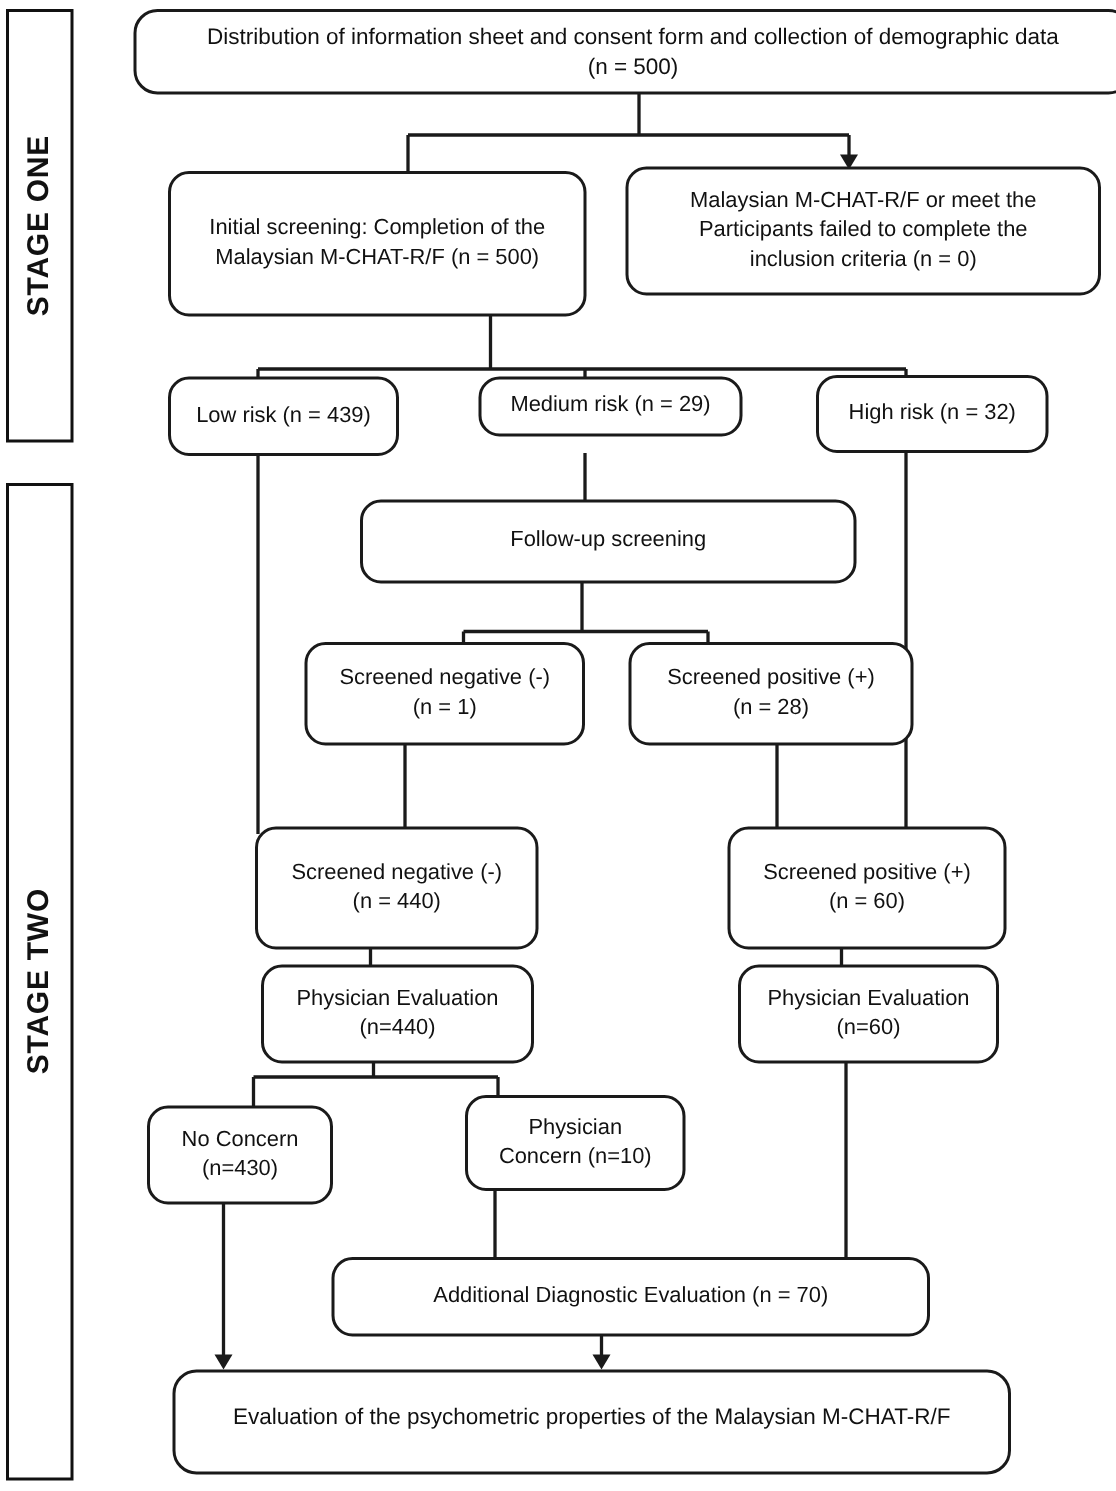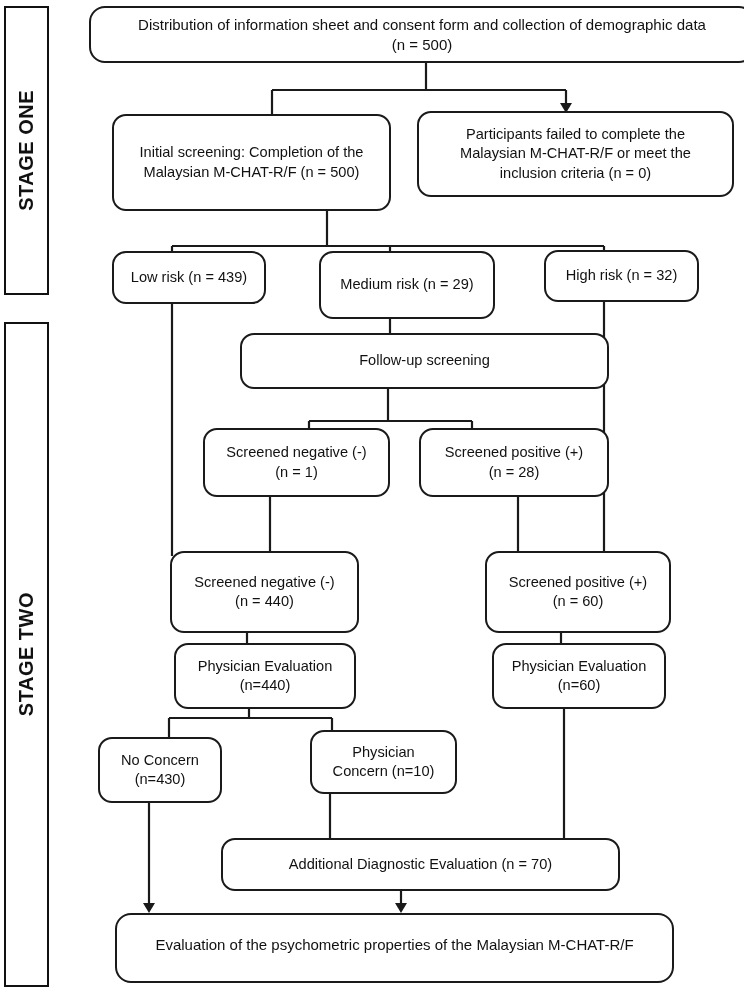--- a/index.html
+++ b/index.html
@@ -86,38 +86,38 @@
     <div>Distribution of information sheet and consent form and collection of demographic data</div>
     <div>(n = 500)</div>
   </div>
 
   <div class="node" style="left:95px;top:114px;width:279px;height:97px;">
     <div>Initial screening: Completion of the</div>
     <div>Malaysian M-CHAT-R/F (n = 500)</div>
   </div>
 
   <div class="node" style="left:400px;top:111px;width:317px;height:86px;">
+    <div>Malaysian M-CHAT-R/F or meet the</div>
     <div>Participants failed to complete the</div>
-    <div>Malaysian M-CHAT-R/F or meet the</div>
     <div>inclusion criteria (n = 0)</div>
   </div>
 
   <div class="node" style="left:95px;top:251px;width:154px;height:53px;">
     <div>Low risk (n = 439)</div>
   </div>
 
-  <div class="node" style="left:302px;top:251px;width:176px;height:68px;">
+  <div class="node" style="left:302px;top:251px;width:176px;height:40px;">
     <div>Medium risk (n = 29)</div>
   </div>
 
   <div class="node" style="left:527px;top:250px;width:155px;height:52px;">
     <div>High risk (n = 32)</div>
   </div>
 
-  <div class="node" style="left:223px;top:333px;width:369px;height:56px;">
+  <div class="node" style="left:223px;top:333px;width:331px;height:56px;">
     <div>Follow-up screening</div>
   </div>
 
   <div class="node" style="left:186px;top:428px;width:187px;height:69px;">
     <div>Screened negative (-)</div>
     <div>(n = 1)</div>
   </div>
 
   <div class="node" style="left:402px;top:428px;width:190px;height:69px;">
     <div>Screened positive (+)</div>

